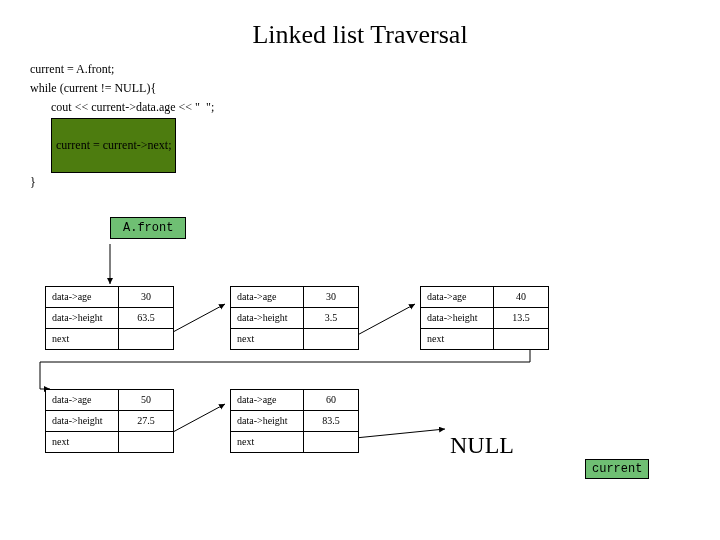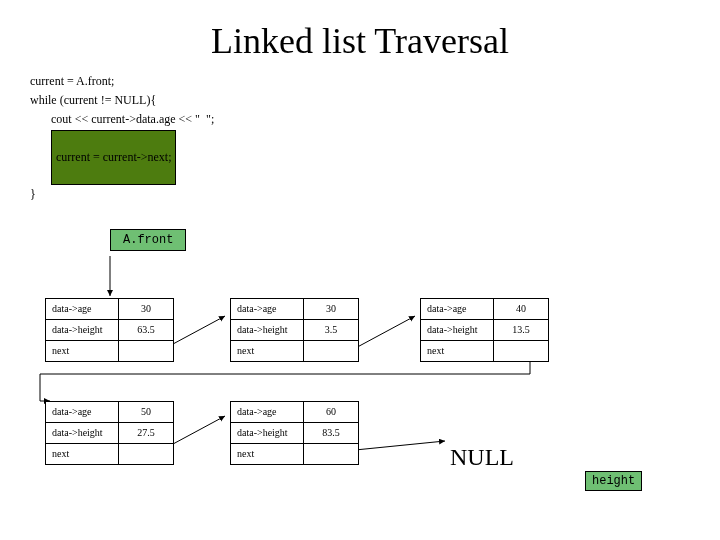--- a/index.html
+++ b/index.html
@@ -8,21 +8,21 @@
     padding: 15px 30px;
     width: 720px;
     height: 540px;
     box-sizing: border-box;
     background: white;
     position: relative;
   }
   h1 {
     text-align: center;
     font-weight: normal;
-    font-size: 36px;
+    font-size: 26px;
     margin: 5px 0 10px 0;
   }
   .code {
     font-family: Liberation Serif, serif;
     font-size: 12px;
     line-height: 1.6;
   }
   .code-line { white-space: pre; }
   .highlight {
     background: #4d7c0f;
@@ -189,18 +189,18 @@
         </tr>
     <tr>
           <td class="label">next</td>
           <td class="val"></td>
         </tr>
   </tbody>
     </table>
 
   <div class="null-label" style="left:420px; top:188px;">NULL</div>
 
-  <div class="current-label" style="left:555px; top:215px;">height</div>
+  <div class="current-label" style="left:555px; top:215px;">current</div>
 
 </div>
 
 
 
 
 </body></html>

